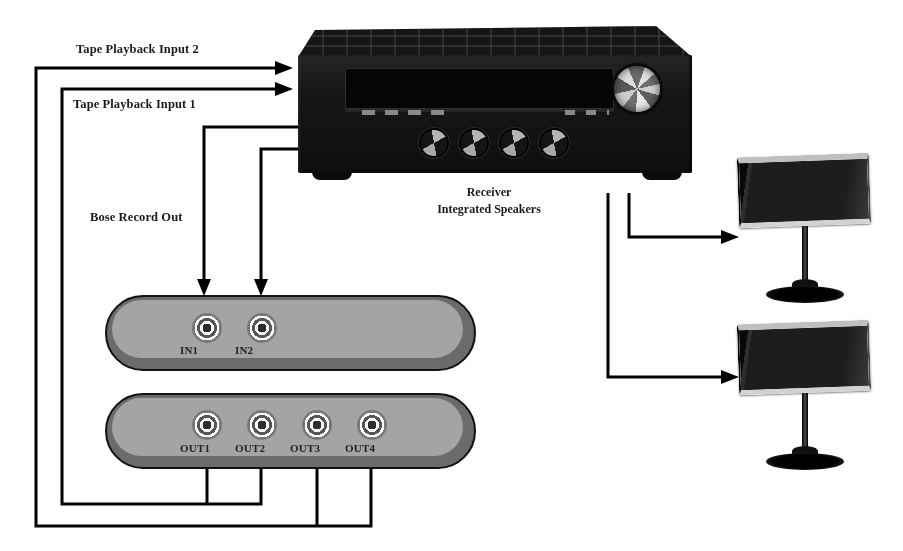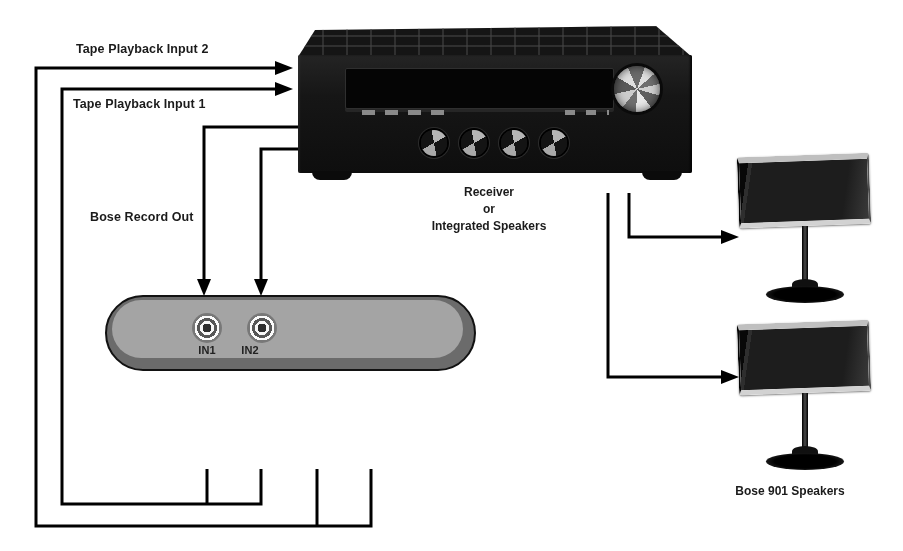--- a/index.html
+++ b/index.html
@@ -1,18 +1,18 @@
 <!DOCTYPE html>
 <html style="--line: #000000; --pill-rim: #6b6b6b; --pill-fill: #a4a4a4; --device-black: #161616;"><head>
 <meta charset="utf-8">
 <style>
   html,body{margin:0;padding:0;background:#fff;}
   .stage{
     position:relative;width:903px;height:551px;background:#fff;overflow:hidden;
-    font-family:Liberation Sans, sans-serif;
+    font-family:Liberation Serif, serif;
   }
   .wires{position:absolute;left:0;top:0;}
   .lbl{
     position:absolute;font-weight:bold;font-size:12.5px;color:#1b1b1b;
     white-space:nowrap;letter-spacing:.1px;
   }
   .lbl-block{position:absolute;font-weight:bold;font-size:12px;color:#1b1b1b;
     text-align:center;line-height:17px;}
 
   
@@ -64,21 +64,21 @@
     position:absolute;left:5px;top:3px;right:11px;bottom:11px;border-radius:32px;
     background:var(--pill-fill,#a4a4a4);
   }
   .jack{
     position:absolute;width:30px;height:30px;border-radius:50%;
     background:radial-gradient(circle,
       #2e2e2e 0 4.5px,#f7f7f7 4.5px 7px,#565656 7px 10px,
       #fbfbfb 10px 12.5px,#787878 12.5px 15px);
   }
   .jack-lbl{
-    position:absolute;width:54px;text-align:center;font-weight:bold;font-size:11px;
+    position:absolute;width:54px;text-align:left;font-weight:bold;font-size:11px;
     color:#222;letter-spacing:.2px;
   }
 
   
   .speaker{position:absolute;width:140px;height:155px;}
   .spk-box{
     position:absolute;left:2px;top:5px;width:128px;height:60px;
     transform:rotate(-2deg);border-radius:3px;
     background:linear-gradient(100deg,#080808 0 9px,#2e2e2e 9px 13px,#1d1d1d 13px 80%,#3a3a3a 100%);
     border-top:6px solid #bfbfbf;border-bottom:5px solid #d2d2d2;
@@ -133,41 +133,50 @@
       <div class="rx-knob" style="left:163px;"></div>
       <div class="rx-knob" style="left:203px;"></div>
       <div class="rx-knob" style="left:243px;"></div>
     </div>
     <div class="rx-foot" style="left:14px;"></div>
     <div class="rx-foot" style="left:344px;"></div>
   </div>
 
   <div class="lbl-block" style="left:389px;top:184px;width:200px;">
     <div>Receiver</div>
-    <div>or</div>
     <div>Integrated Speakers</div>
   </div>
 
   <div class="pill" style="top:295px;">
     <div class="pill-inner"></div>
     <div class="jack" style="left:85px;top:16px;"></div>
     <div class="jack" style="left:140px;top:16px;"></div>
     <div class="jack-lbl" style="left:73px;top:47px;">IN1</div>
-    <div class="jack-lbl" style="left:116px;top:47px;">IN2</div>
+    <div class="jack-lbl" style="left:128px;top:47px;">IN2</div>
   </div>
 
+  <div class="pill" style="top:393px;">
+    <div class="pill-inner"></div>
+    <div class="jack" style="left:85px;top:15px;"></div>
+    <div class="jack" style="left:140px;top:15px;"></div>
+    <div class="jack" style="left:195px;top:15px;"></div>
+    <div class="jack" style="left:250px;top:15px;"></div>
+    <div class="jack-lbl" style="left:73px;top:47px;">OUT1</div>
+    <div class="jack-lbl" style="left:128px;top:47px;">OUT2</div>
+    <div class="jack-lbl" style="left:183px;top:47px;">OUT3</div>
+    <div class="jack-lbl" style="left:238px;top:47px;">OUT4</div>
+  </div>
 
   <div class="speaker" style="left:736px;top:150px;">
     <div class="spk-box"></div>
     <div class="spk-pole"></div>
     <div class="spk-cone"></div>
     <div class="spk-base"></div>
   </div>
   <div class="speaker" style="left:736px;top:317px;">
     <div class="spk-box"></div>
     <div class="spk-pole"></div>
     <div class="spk-cone"></div>
     <div class="spk-base"></div>
   </div>
 
-  <div class="lbl-block" style="left:700px;top:483px;width:180px;">Bose 901 Speakers</div>
 
 </div>
 
 </body></html>

